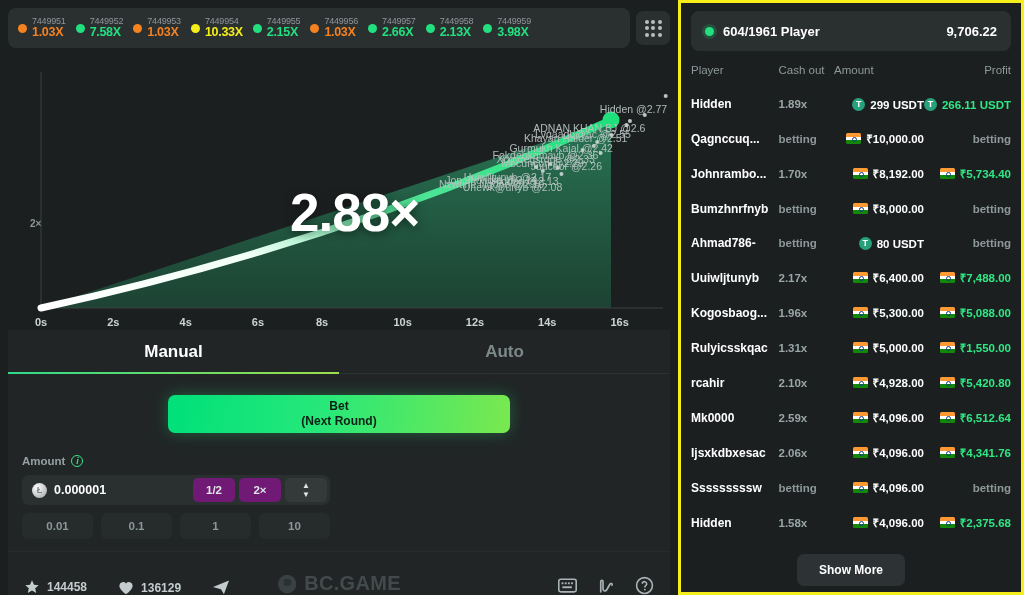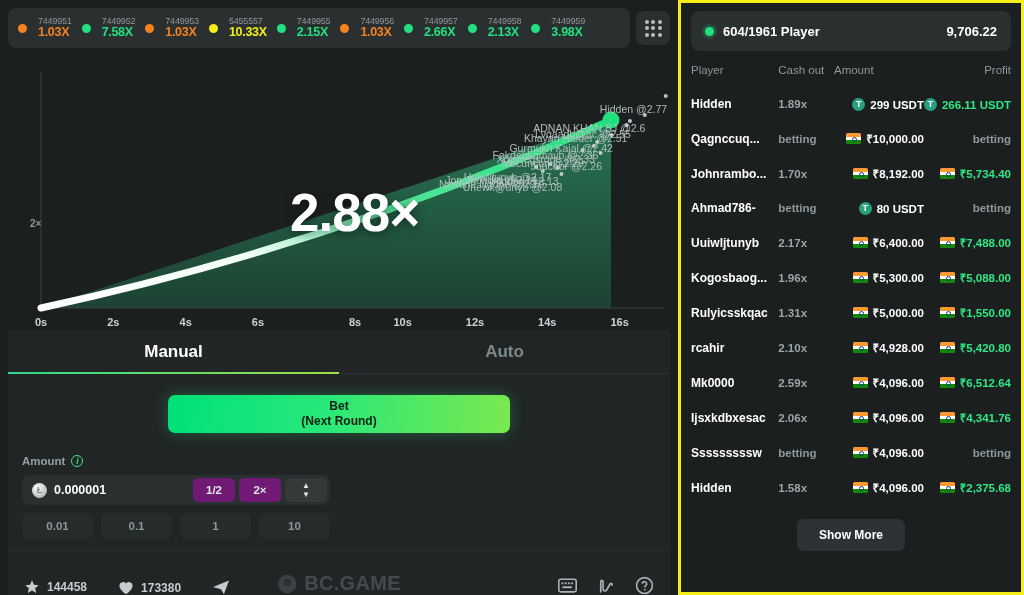--- a/index.html
+++ b/index.html
@@ -21,21 +21,21 @@
   }
 
   
   .history-wrap { display: flex; align-items: center; gap: 6px; height: 40px; }
   .history-bar {
     flex: 1; height: 40px;
     background: #2a2f30; border-radius: 8px;
     display: flex; align-items: center;
     padding: 0 6px; gap: 2px; overflow: hidden;
   }
-  .hist-item { display: flex; align-items: center; gap: 11px; padding: 0 4px; }
+  .hist-item { display: flex; align-items: center; gap: 5px; padding: 0 4px; }
   .hist-dot { width: 9px; height: 9px; border-radius: 50%; flex: none; }
   .hist-txt { display: flex; flex-direction: column; line-height: 1.05; }
   .hist-id { font-size: 9px; color: #8d9899; letter-spacing: -0.2px; }
   .hist-mult { font-size: 12.5px; font-weight: bold; letter-spacing: -0.3px; }
   .grid-btn {
     width: 34px; height: 34px; flex: none;
     background: #2a2f30; border-radius: 7px;
     display: flex; align-items: center; justify-content: center;
     cursor: pointer;
   }
@@ -271,21 +271,21 @@
           <div class="hist-item">
             <span class="hist-dot" style="background:#f5821f"></span>
             <span class="hist-txt">
               <span class="hist-id">7449953</span>
               <span class="hist-mult" style="color:#f5821f">1.03X</span>
             </span>
           </div>
           <div class="hist-item">
             <span class="hist-dot" style="background:#f5ee18"></span>
             <span class="hist-txt">
-              <span class="hist-id">5455557</span>
+              <span class="hist-id">7449954</span>
               <span class="hist-mult" style="color:#f5ee18">10.33X</span>
             </span>
           </div>
           <div class="hist-item">
             <span class="hist-dot" style="background:#22e07f"></span>
             <span class="hist-txt">
               <span class="hist-id">7449955</span>
               <span class="hist-mult" style="color:#22e07f">2.15X</span>
             </span>
           </div>
@@ -353,21 +353,21 @@
         <path d="M33 256 Q 330 192 603 68" fill="none" stroke="url(#lineGrad)" stroke-width="7" stroke-linecap="round"></path>
         <circle cx="603" cy="68" r="8.5" fill="#1fe07c"></circle>
       </svg>
       <div class="y-label">2×</div>
       <div class="multiplier">2.88×</div>
       <div class="x-axis" id="x-axis">
           <span class="x-tick" style="left: 33px;">0s</span>
           <span class="x-tick" style="left: 105.326px;">2s</span>
           <span class="x-tick" style="left: 177.651px;">4s</span>
           <span class="x-tick" style="left: 249.977px;">6s</span>
-          <span class="x-tick" style="left: 339px; padding-left: 16px;">8s</span>
+          <span class="x-tick" style="left: 306px; padding-left: 16px;">8s</span>
           <span class="x-tick" style="left: 394.628px;">10s</span>
           <span class="x-tick" style="left: 466.953px;">12s</span>
           <span class="x-tick" style="left: 539.279px;">14s</span>
           <span class="x-tick" style="left: 611.605px;">16s</span>
         </div>
       <div id="annotations">
           <div class="bet-label" style="left: 659.14px; top: 57.0857px;">Hidden @2.77<span class="dot"></span></div>
           <div class="bet-label" style="left: 637.442px; top: 76.1905px;">ADNAN KHAN BJ @2.6<span class="dot"></span></div>
           <div class="bet-label" style="left: 622.977px; top: 81.8095px;">Lvqaadb@ac @2.55<span class="dot"></span></div>
           <div class="bet-label" style="left: 619.36px; top: 86.3048px;">Khayan Haider @2.51<span class="dot"></span></div>
@@ -432,21 +432,21 @@
       <span class="bstat">
         <svg width="16" height="16" viewBox="0 0 24 24">
           <path d="M12 2l3 6.6 7 .7-5.2 4.7 1.5 7-6.3-3.6L5.7 21l1.5-7L2 9.3l7-.7z" fill="#c4cccd"></path>
         </svg>
         <span>144458</span>
       </span>
       <span class="bstat">
         <svg width="16" height="15" viewBox="0 0 24 22">
           <path d="M12 21S2 14.5 2 8.2A5.6 5.6 0 0 1 12 5a5.6 5.6 0 0 1 10 3.2C22 14.5 12 21 12 21z" fill="#c4cccd"></path>
         </svg>
-        <span>173380</span>
+        <span>136129</span>
       </span>
       <span class="bstat">
         <svg width="18" height="16" viewBox="0 0 24 22">
           <path d="M1 11L23 2l-7 19-4-7z" fill="#c4cccd"></path>
         </svg>
       </span>
 
       <span class="brand">
         <svg width="20" height="20" viewBox="0 0 24 24">
           <circle cx="12" cy="12" r="11" fill="#3a4142"></circle>
@@ -526,20 +526,31 @@
             <td class="c-amt"><span class="cellwrap">
                 <span class="inr"></span>
                 <span>₹8,192.00</span>
               </span></td>
             <td class="c-profit"><span class="cellwrap">
                 <span class="inr"></span>
                 <span>₹5,734.40</span>
               </span></td>
           </tr>
           <tr>
+            <td class="c-player">Bumzhnrfnyb</td>
+            <td class="c-cash pending">betting</td>
+            <td class="c-amt"><span class="cellwrap">
+                <span class="inr"></span>
+                <span>₹8,000.00</span>
+              </span></td>
+            <td class="c-profit pending"><span class="cellwrap">
+                <span>betting</span>
+              </span></td>
+          </tr>
+          <tr>
             <td class="c-player">Ahmad786-</td>
             <td class="c-cash pending">betting</td>
             <td class="c-amt"><span class="cellwrap">
                 <span class="usdt">T</span>
                 <span>80 USDT</span>
               </span></td>
             <td class="c-profit pending"><span class="cellwrap">
                 <span>betting</span>
               </span></td>
           </tr>

